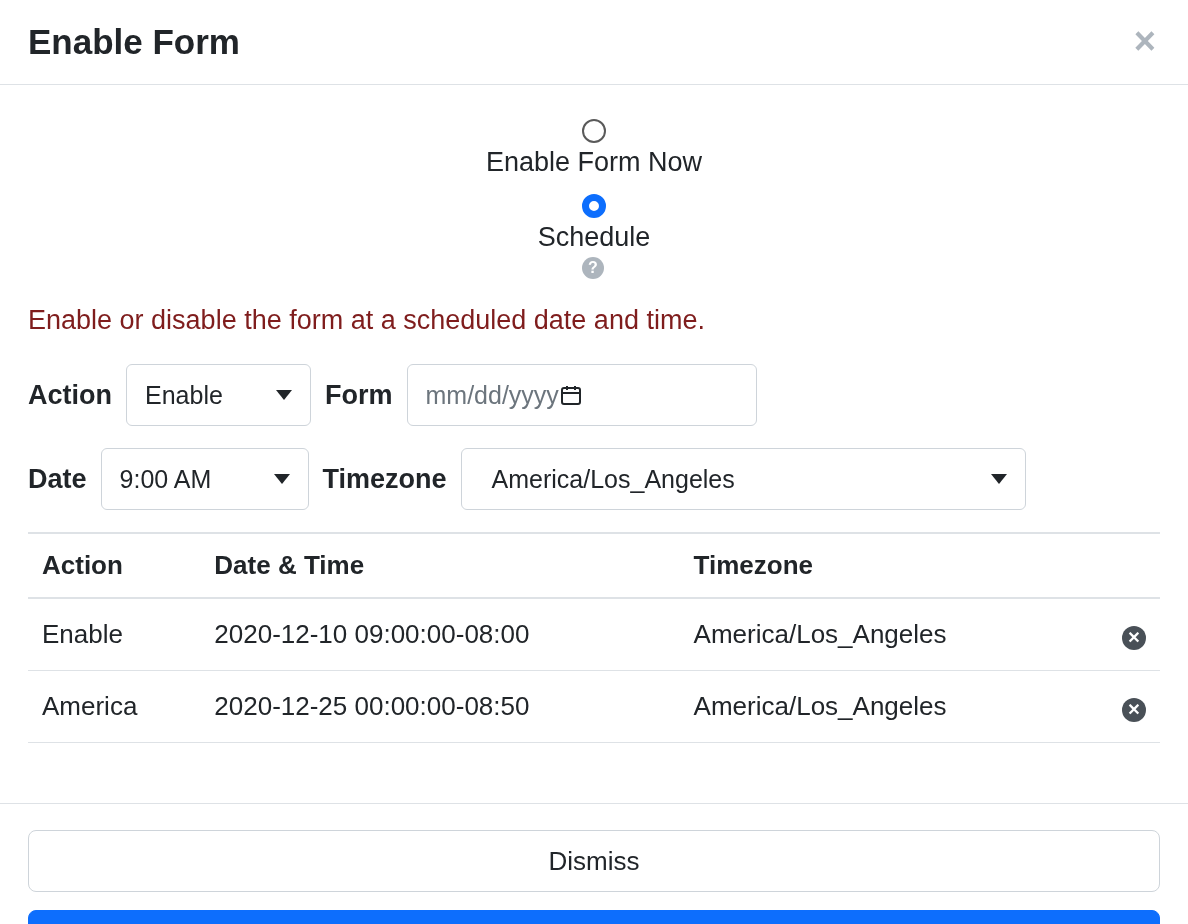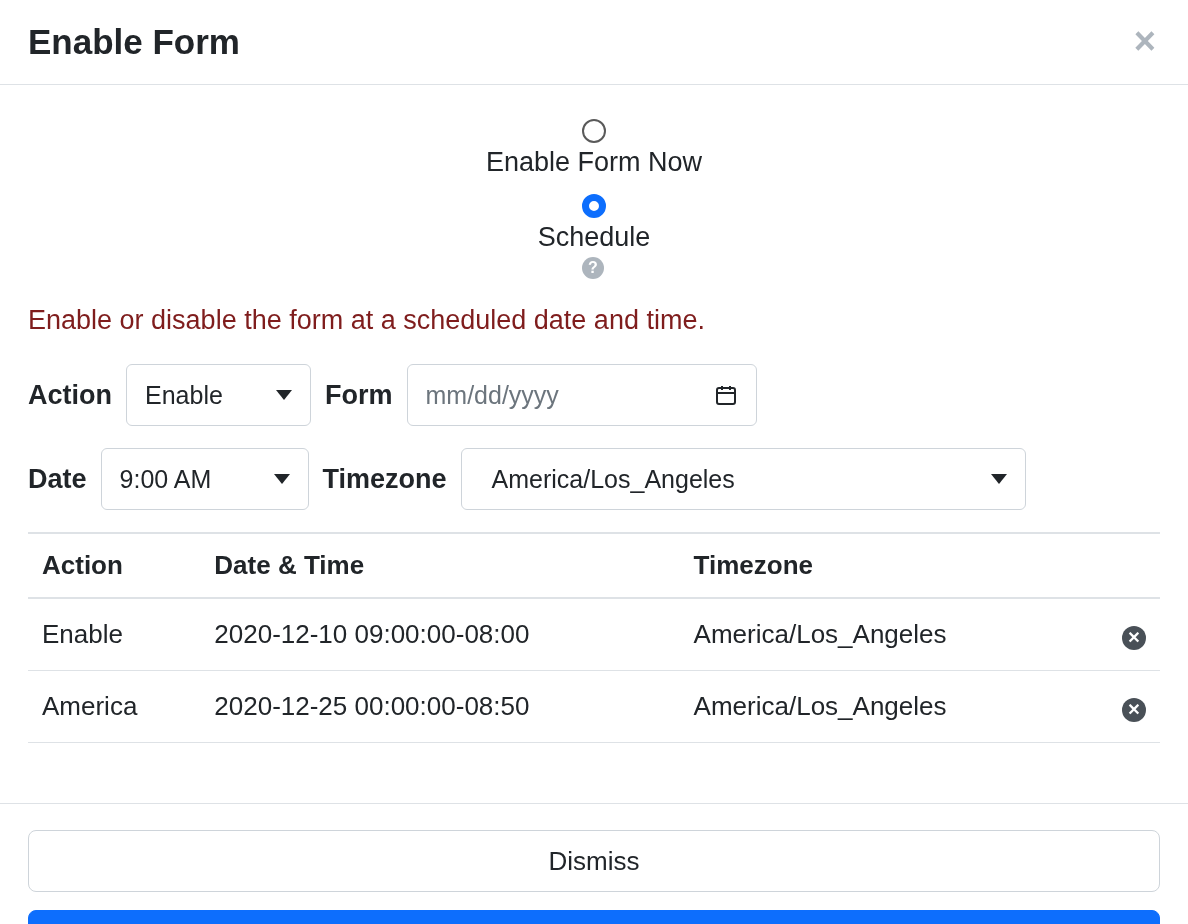--- a/index.html
+++ b/index.html
@@ -107,21 +107,21 @@
   .select {
     justify-content: space-between;
     gap: 28px;
     cursor: pointer;
   }
   .select-action { width: 185px; }
   .select-time { width: 208px; text-align: right; }
   .select-tz { width: 565px; padding-left: 30px; }
   .date-input {
     width: 350px;
-    justify-content: space-between;
+    justify-content: flex-start;
     color: #6c757d;
   }
   .caret {
     width: 0;
     height: 0;
     border-left: 8px solid transparent;
     border-right: 8px solid transparent;
     border-top: 10px solid #212529;
   }
   .cal-icon {

